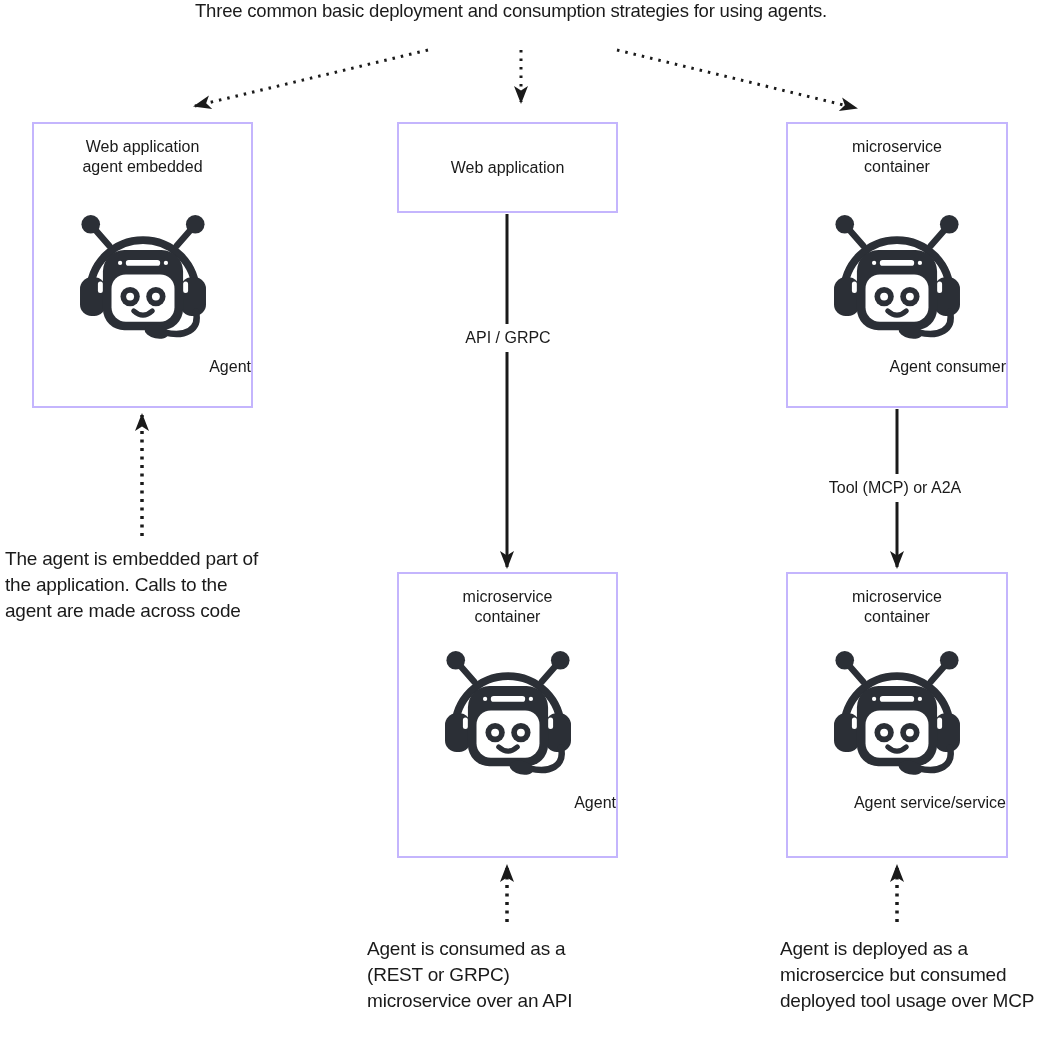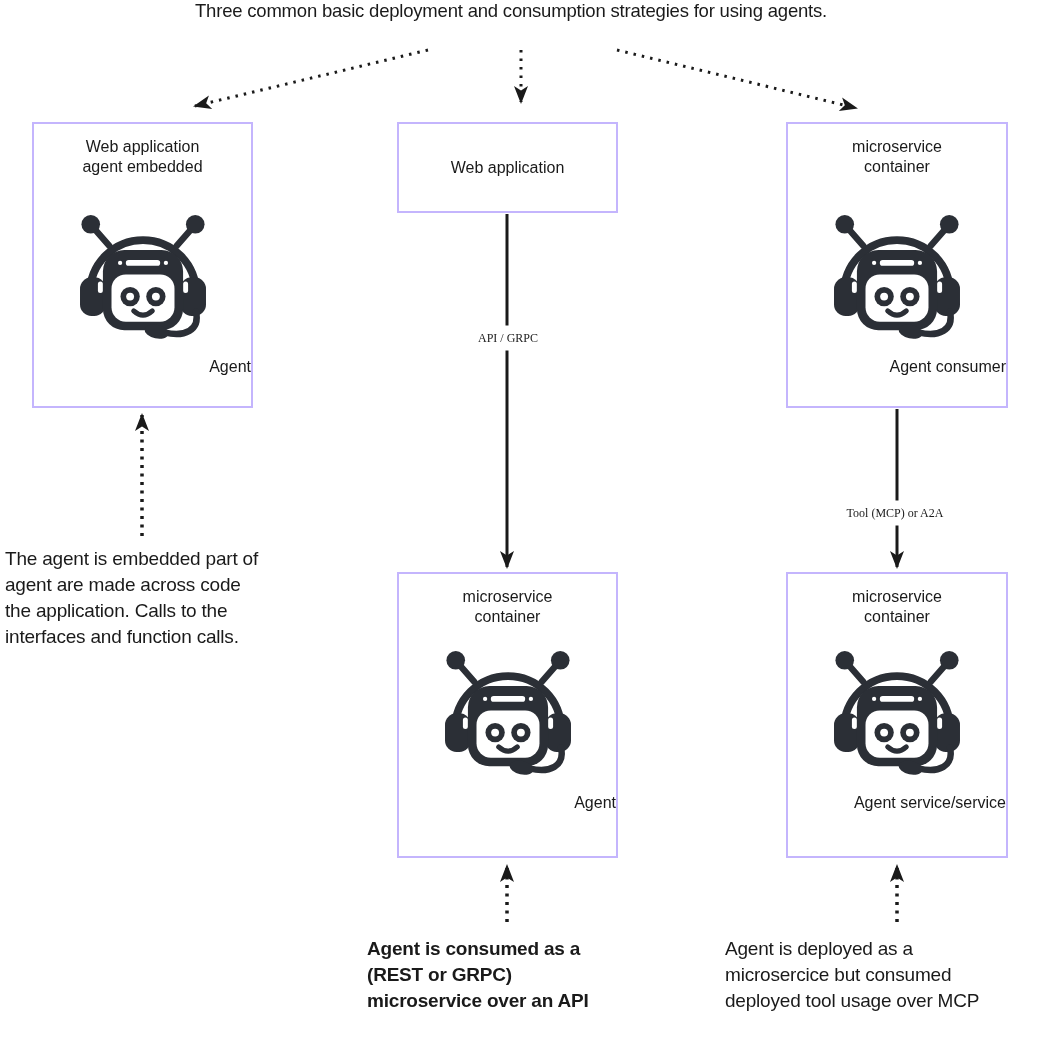--- a/index.html
+++ b/index.html
@@ -52,21 +52,21 @@
   .robot{
     position:absolute;left:50%;transform:translateX(-50%);
     width:158px;height:136px;
   }
   .robot-hi{top:86px;}
   .robot-lo{top:72px;}
 
   .edge-label{
     position:absolute;transform:translate(-50%,-50%);
     background:var(--background);
-    padding:5px 9px;font-size:12px;white-space:nowrap;font-family:Liberation Serif, serif;
+    padding:5px 9px;font-size:16px;white-space:nowrap;
   }
 
   .annotation{
     position:absolute;
     font-size:19px;line-height:26px;letter-spacing:-0.2px;
   }
 </style>
 </head>
 <body>
 
@@ -144,43 +144,42 @@
 
   <div class="node" style="left:786px;top:122px;width:222px;height:286px;">
     <div class="node-title">microservice
 container</div>
     <svg class="robot robot-hi" viewBox="0 0 220 190">
         <use href="#robot"></use>
       </svg>
     <div class="node-footer footer-hi">Agent consumer</div>
   </div>
 
-  <div class="edge-label" style="left:895px;top:513px;text-align:center;">Tool (MCP) or A2A</div>
+  <div class="edge-label" style="left:895px;top:488px;text-align:center;">Tool (MCP) or A2A</div>
 
   <div class="node" style="left:786px;top:572px;width:222px;height:286px;">
     <div class="node-title">microservice
 container</div>
     <svg class="robot robot-lo" viewBox="0 0 220 190">
         <use href="#robot"></use>
       </svg>
     <div class="node-footer footer-lo">Agent service/service</div>
   </div>
 
   <div class="annotation" style="left:5px;top:546px;">
     <div>The agent is embedded part of</div>
+    <div>the application. Calls to the</div>
     <div>agent are made across code</div>
-    <div>the application. Calls to the</div>
-    <div>interfaces and function calls.</div>
   </div>
 
-  <div class="annotation" style="left:367px;top:936px;font-weight:bold;">
+  <div class="annotation" style="left:367px;top:936px;">
     <div>Agent is consumed as a</div>
     <div>(REST or GRPC)</div>
     <div>microservice over an API</div>
   </div>
 
-  <div class="annotation" style="left:725px;top:936px;">
+  <div class="annotation" style="left:780px;top:936px;">
     <div>Agent is deployed as a</div>
     <div>microsercice but consumed</div>
     <div>deployed tool usage over MCP</div>
   </div>
 
 </div>
 
 </body></html>

